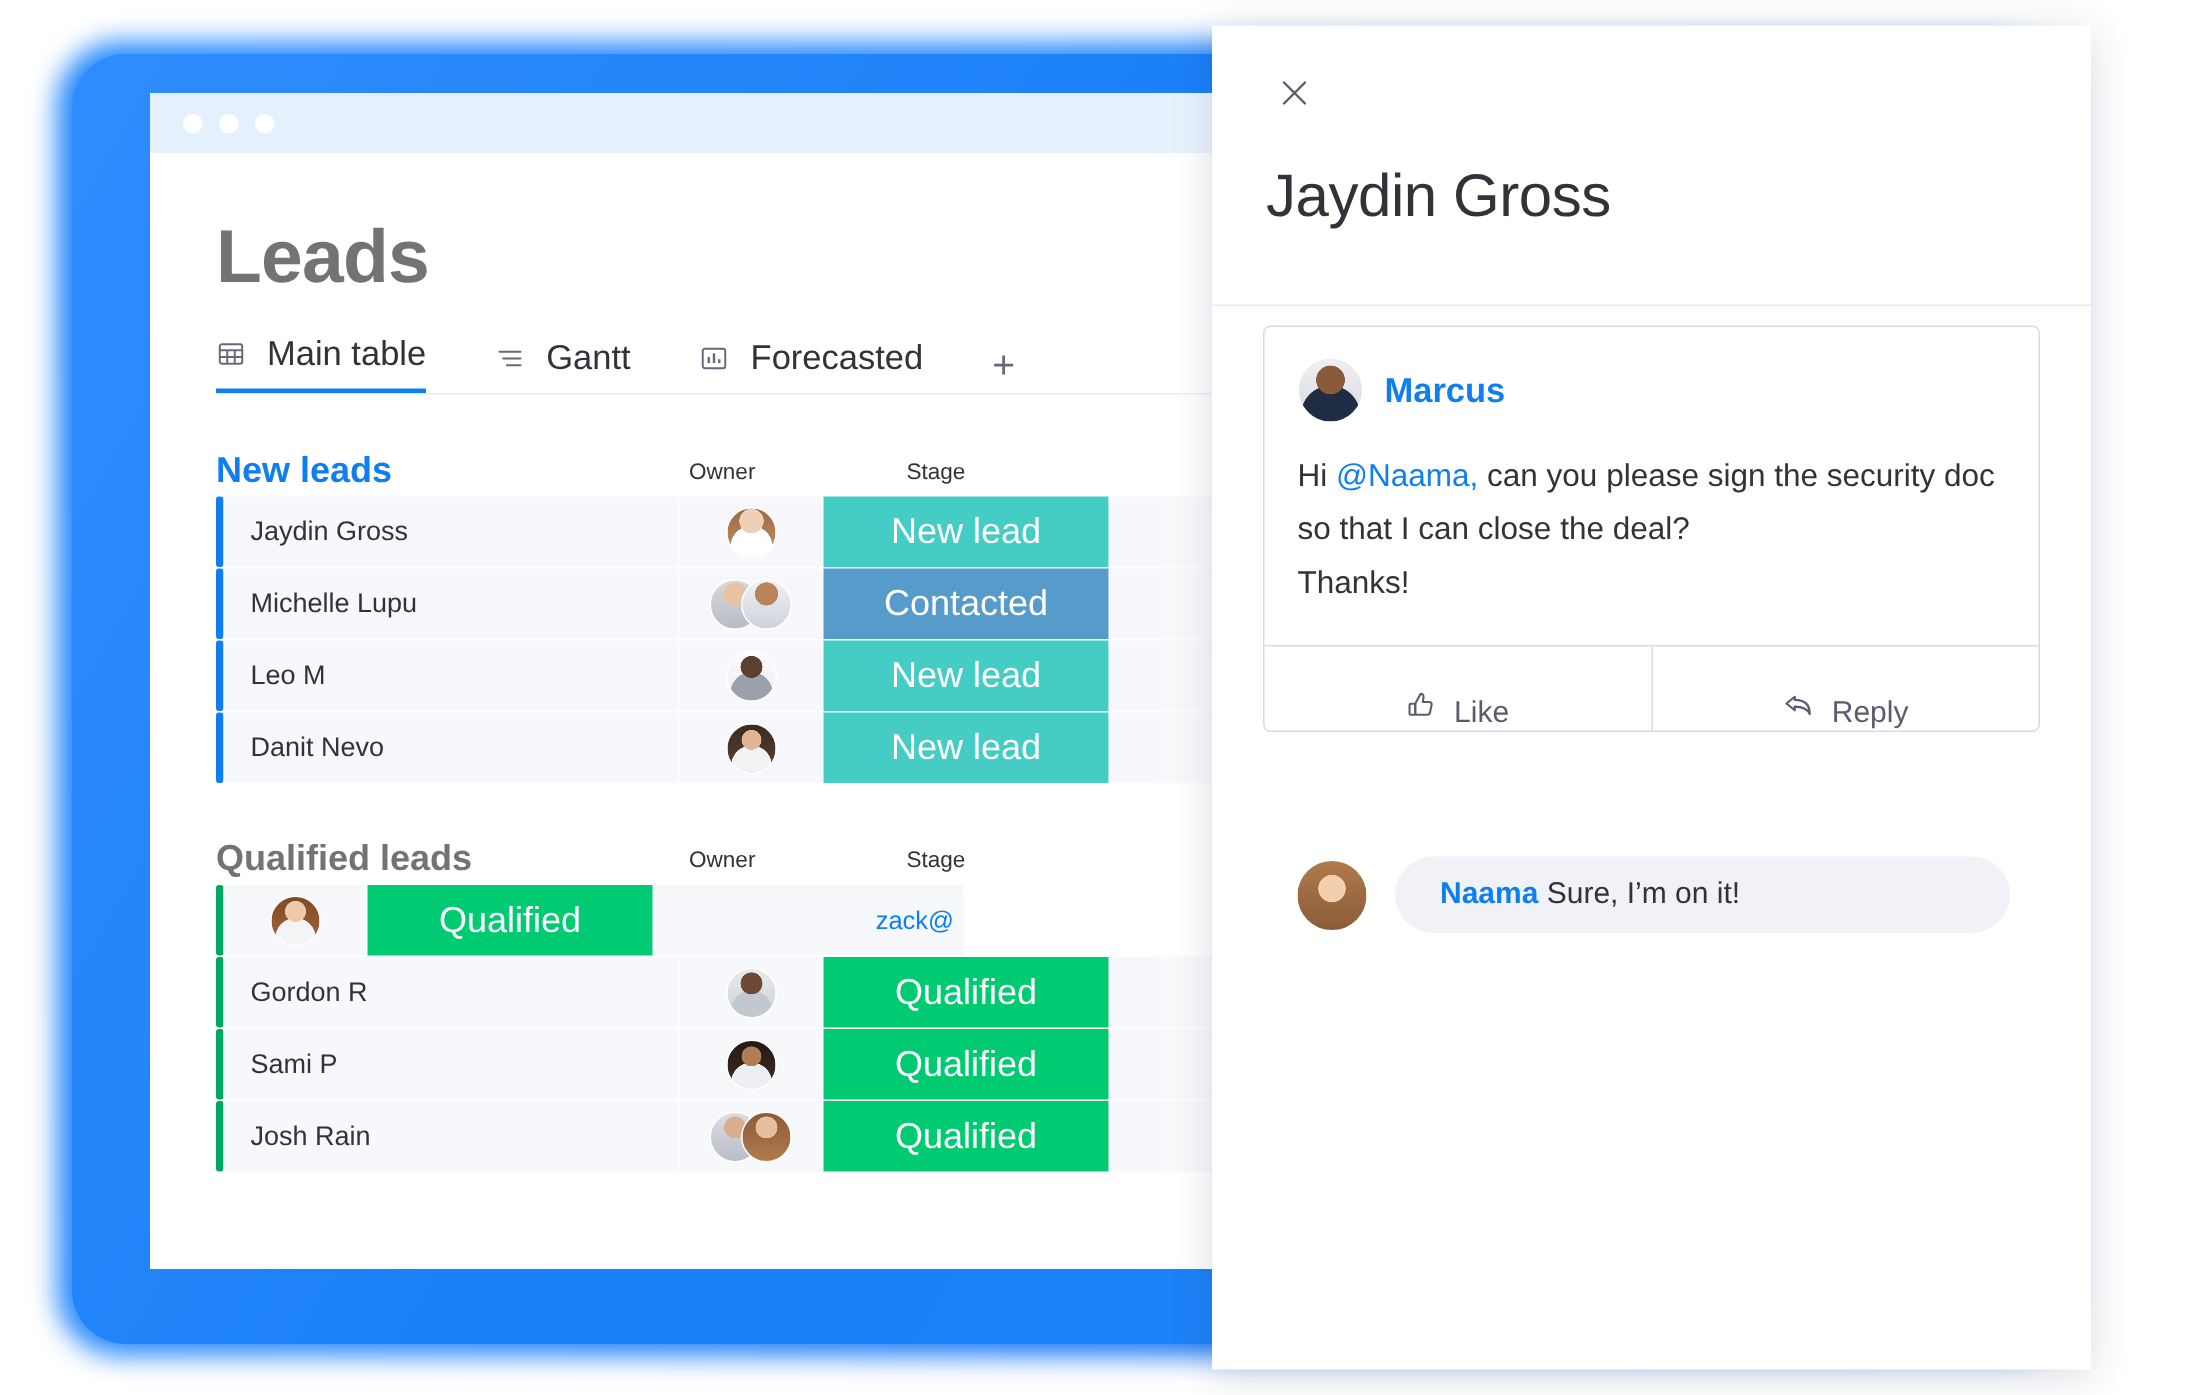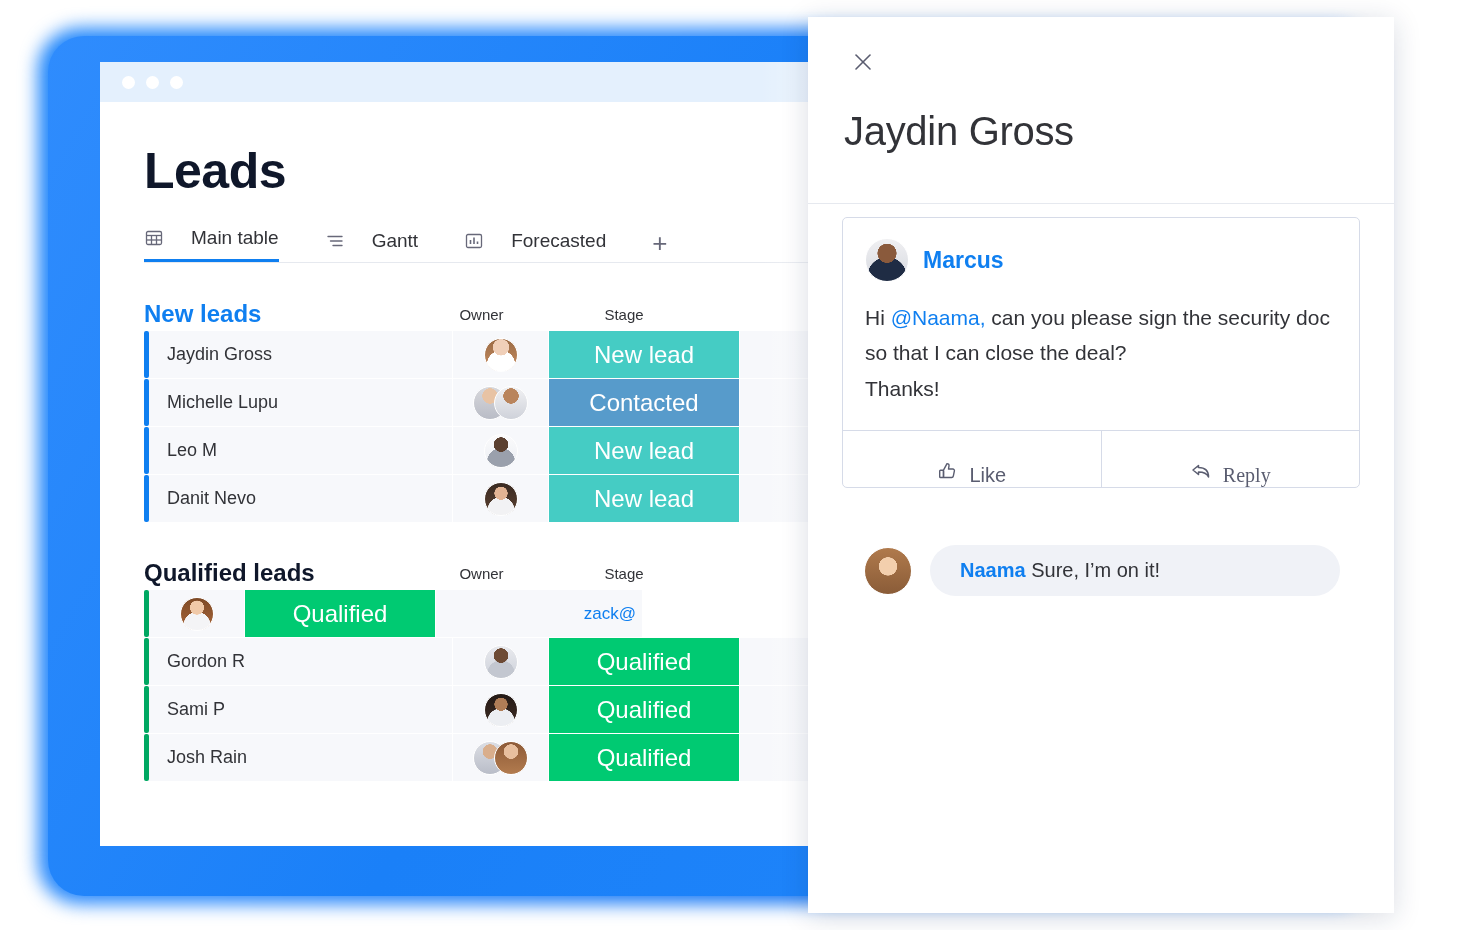--- a/index.html
+++ b/index.html
@@ -54,39 +54,39 @@
   }
 
   .app-body {
     padding: 44px 0 0 44px;
     position: relative;
   }
 
   .page-title {
     font-size: 50px;
     font-weight: bold;
-    color: #0f172a;
+    color: #737373;
     letter-spacing: -0.5px;
     margin: 0 0 28px 0;
     line-height: 1;
   }
 
   
   .tabs {
     display: flex;
     align-items: flex-end;
     border-bottom: 1px solid #e6e9ef;
     width: 820px;
     height: 38px;
   }
   .tab {
     display: flex;
     align-items: center;
-    gap: 27px;
-    font-size: 19px;
+    gap: 14px;
+    font-size: 23px;
     color: #323338;
     padding: 0 0 10px 0;
     margin-right: 46px;
     position: relative;
     cursor: pointer;
     white-space: nowrap;
   }
   .tab.active {
     border-bottom: 3px solid #0f7ff0;
   }
@@ -101,21 +101,21 @@
   .group-headrow {
     display: flex; align-items: center;
     height: 34px;
   }
   .group-title {
     font-size: 24px; font-weight: bold;
     width: 290px;
     line-height: 1;
   }
   .group-title.blue { color: #0f7ff0; }
-  .group-title.green { color: #0f172a; }
+  .group-title.green { color: #737373; }
   .col-head {
     font-size: 15px; color: #323338;
     text-align: center;
   }
   .col-head.owner { width: 95px; }
   .col-head.stage { width: 190px; }
 
   .row {
     display: flex; align-items: stretch;
     height: 47px;
@@ -229,25 +229,25 @@
     border-top: 1px solid #d6dbe8;
   }
   .action-btn {
     flex: 1;
     height: 56px;
     display: flex; align-items: flex-end; justify-content: center;
     gap: 11px;
     font-size: 20px; color: #5a5d70;
     cursor: pointer;
   }
-  .action-btn + .action-btn { border-left: 1px solid #d6dbe8; font-family: Liberation Serif, serif; }
+  .action-btn + .action-btn { border-left: 1px solid #d6dbe8; }
 
   .reply-row {
     position: absolute;
-    left: 56px; top: 528px;
+    left: 56px; top: 554px;
     display: flex; align-items: center; gap: 18px;
   }
   .reply-bubble {
     background: #f0f2f7;
     border-radius: 26px;
     padding: 14px 30px;
     font-size: 20px; color: #323338;
     min-width: 350px;
   }
   .reply-name { color: #0f7ff0; font-weight: bold; }

